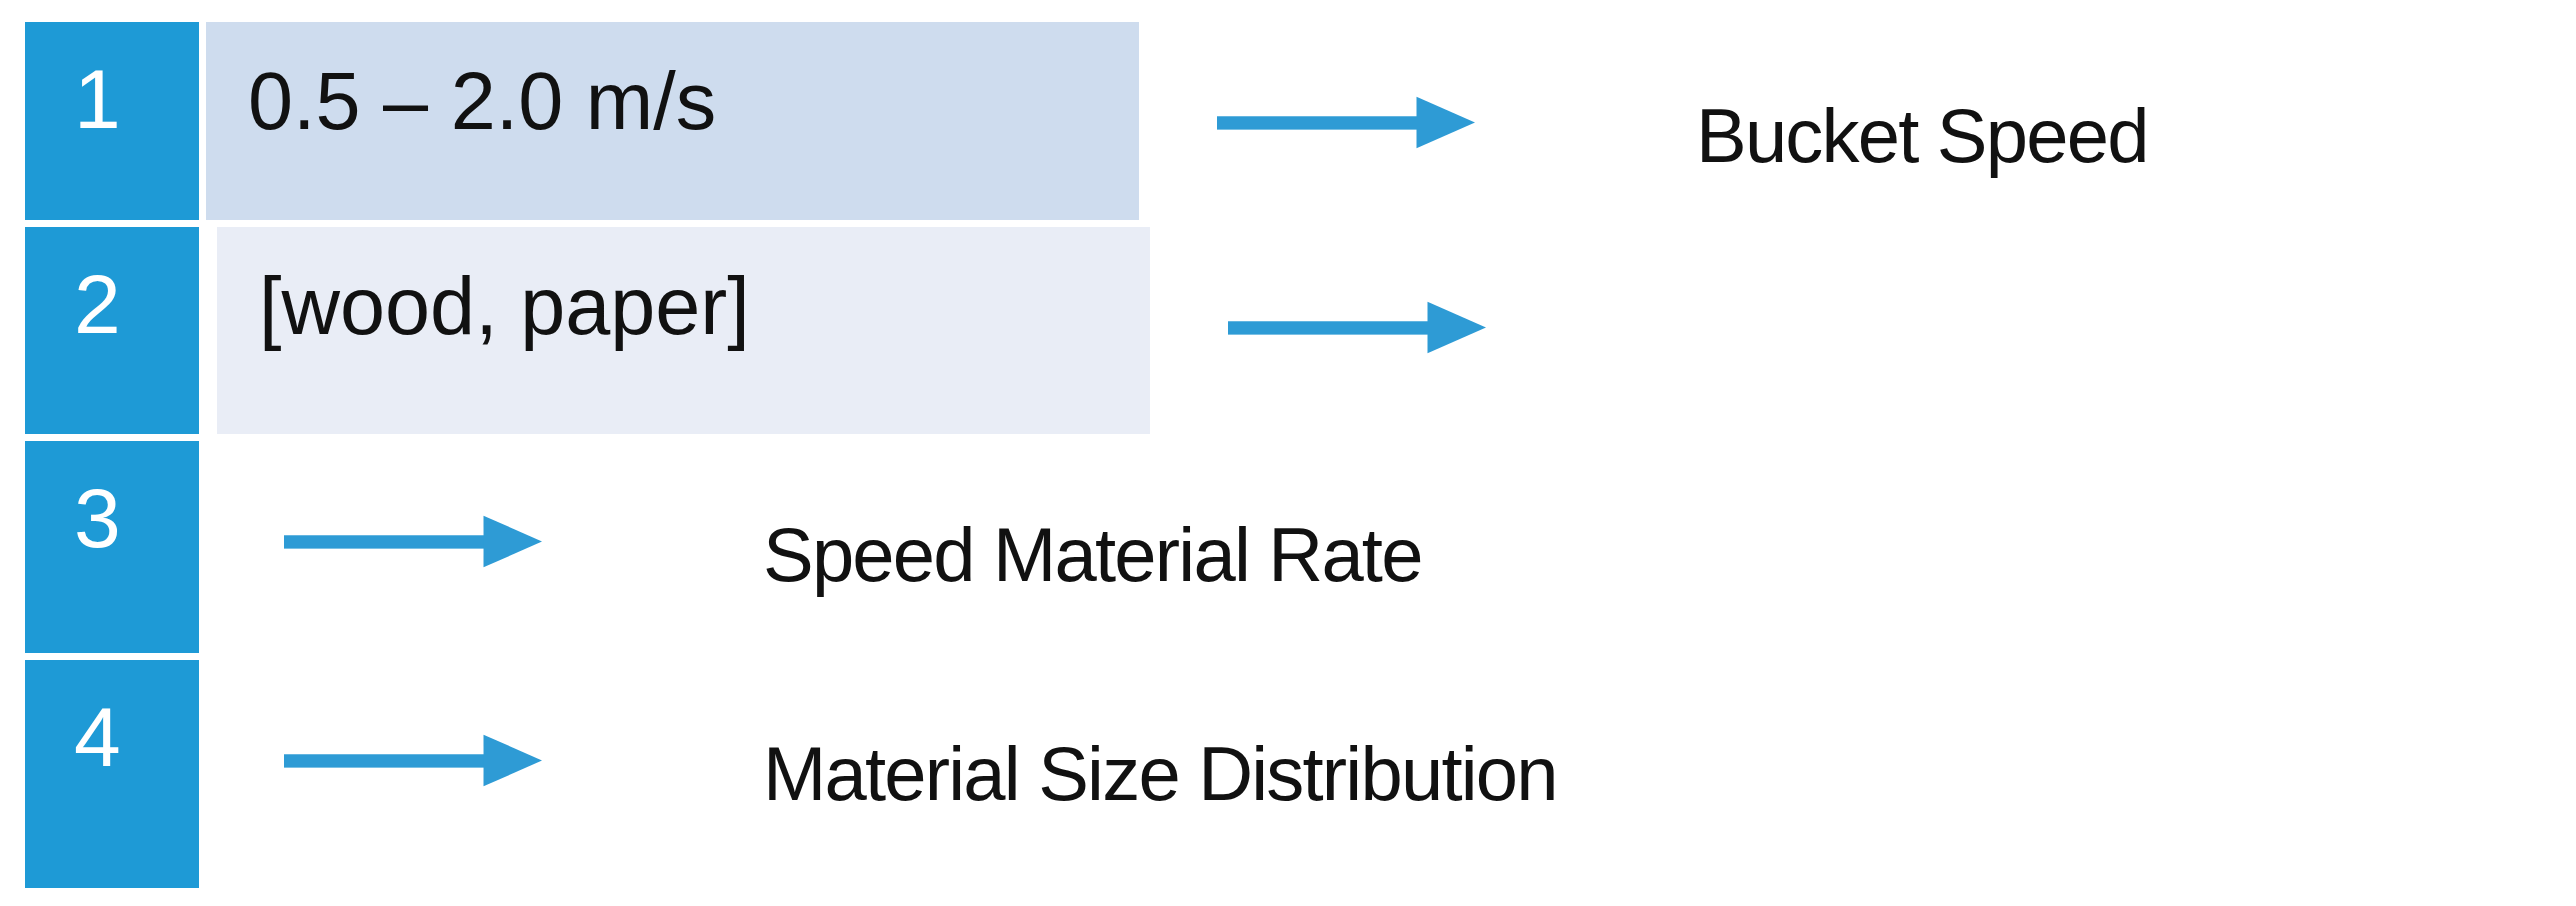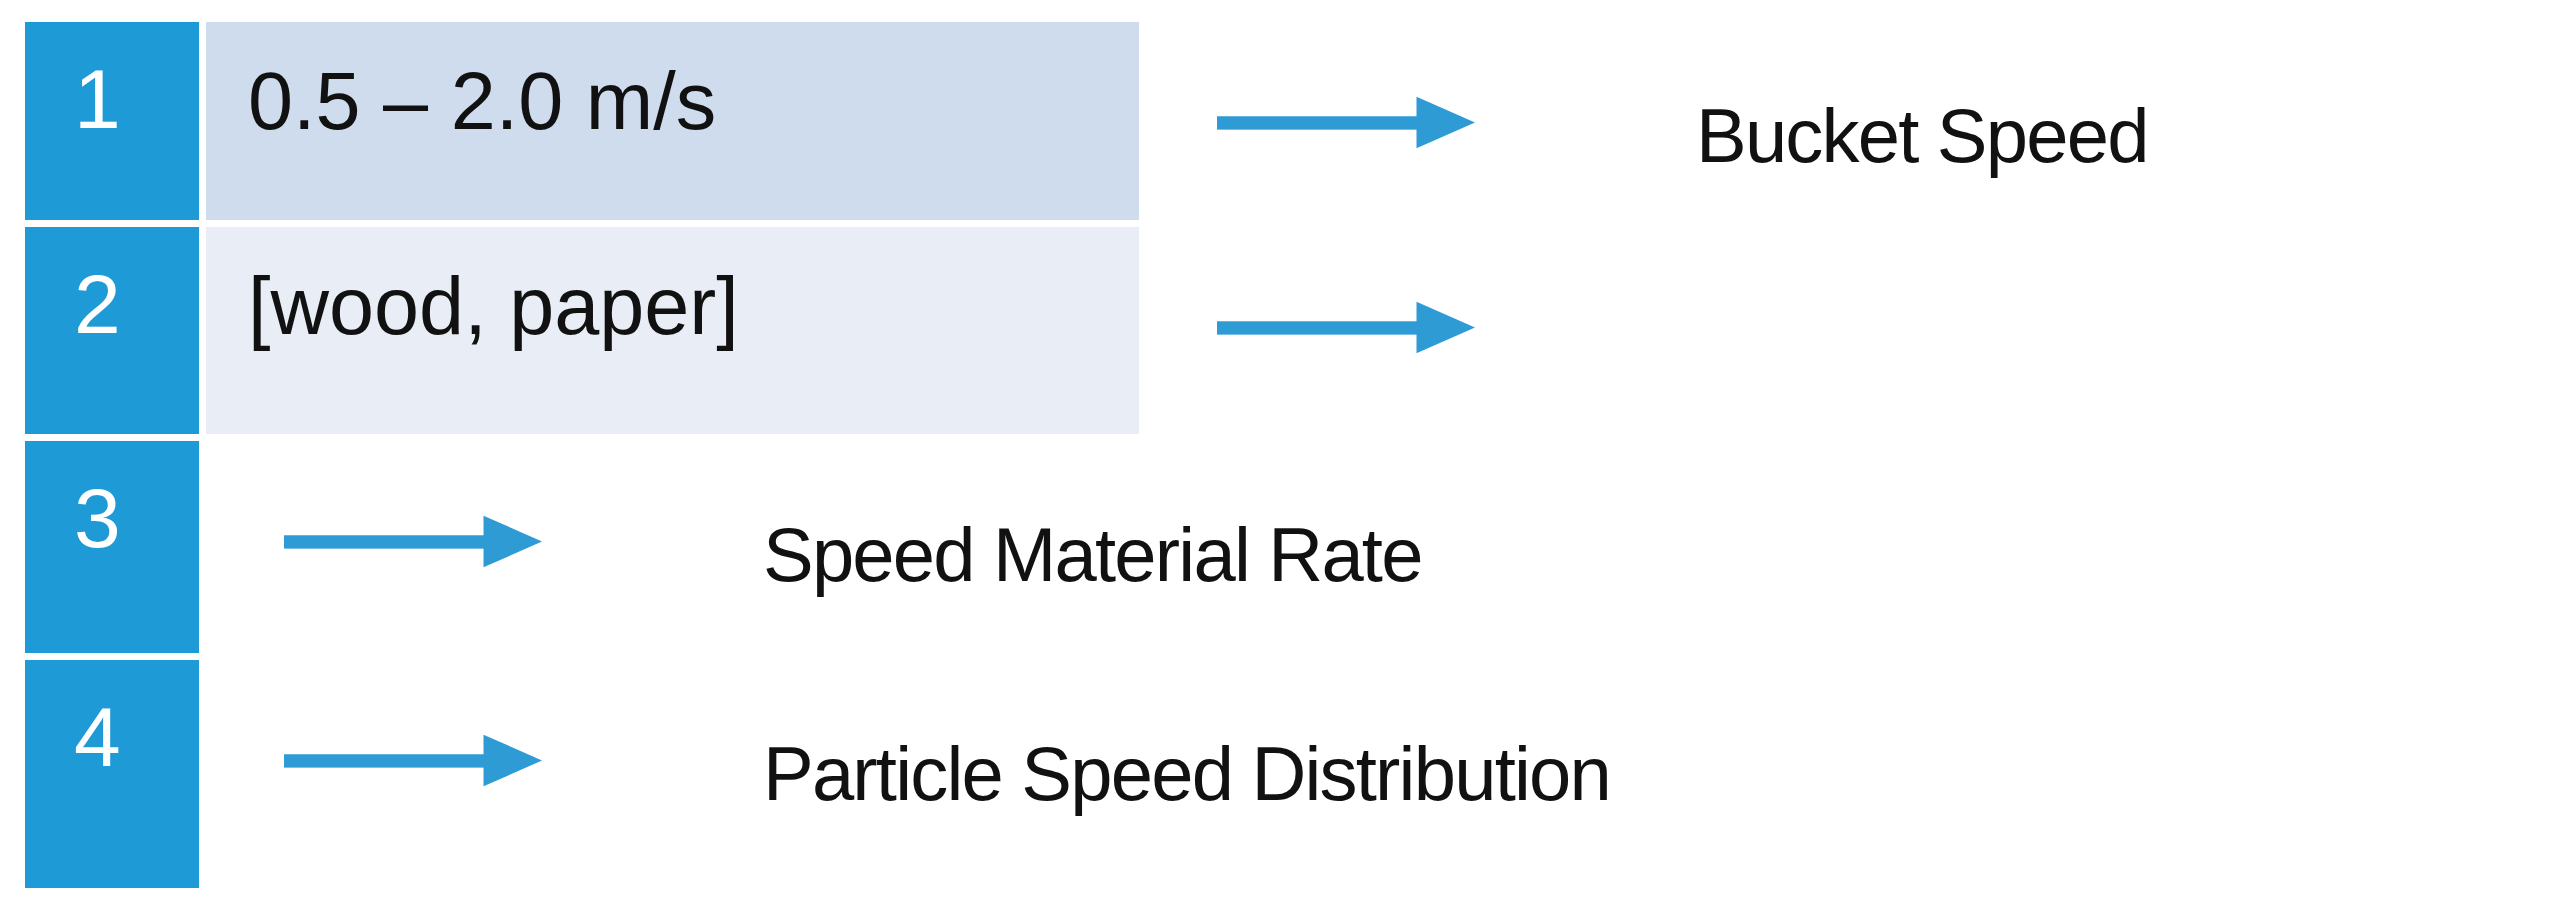--- a/index.html
+++ b/index.html
@@ -41,21 +41,21 @@
   }
   .cell-val {
     width: 933px;
     flex: 0 0 933px;
     font-size: 81px;
     line-height: 102px;
     padding: 28px 8px 0 42px;
     color: var(--text-dark, #111111);
   }
   .row-dark  .cell-val { background: var(--row-dark, #cedcee); }
-  .row-light .cell-val { background: var(--row-light, #e9edf6); }
+  .row-light .cell-val { background: var(--row-light, #e9edf6); margin-left: 11px; }
   .val-line2:empty { display: none; }
 
   .pointer-zone {
     display: flex;
     align-items: center;
     height: 102px;
     margin-top: 49px;
   }
   .arrow {
     width: 258px;
@@ -118,18 +118,18 @@
     </div>
   </div>
 
   <div class="row row-light">
     <div class="cell-num">4</div>
     <div class="pointer-zone">
       <svg class="arrow" viewBox="0 0 300 64" preserveAspectRatio="none" aria-hidden="true">
         <rect x="0" y="25" width="238" height="15" fill="currentColor"></rect>
         <polygon points="232,3 300,32 232,61" fill="currentColor"></polygon>
       </svg>
-      <div class="param-label">Particle Speed Distribution</div>
+      <div class="param-label">Material Size Distribution</div>
     </div>
   </div>
 
 </div>
 
 
 </body></html>

